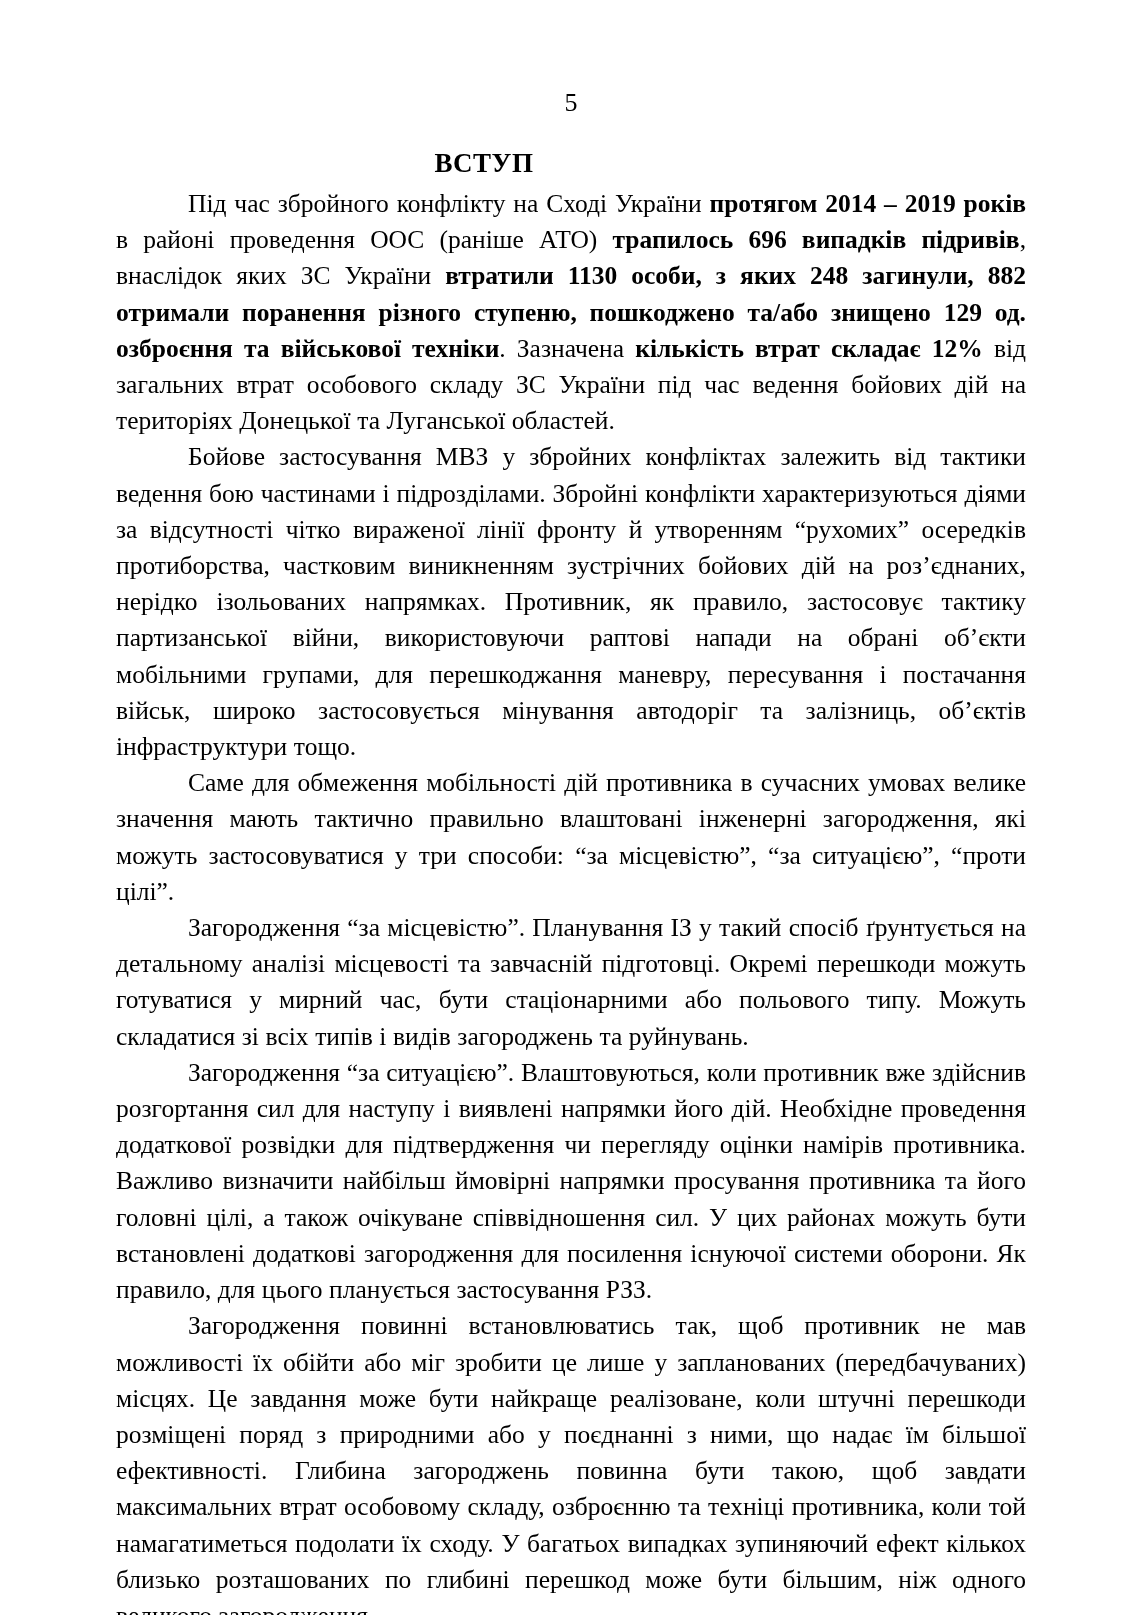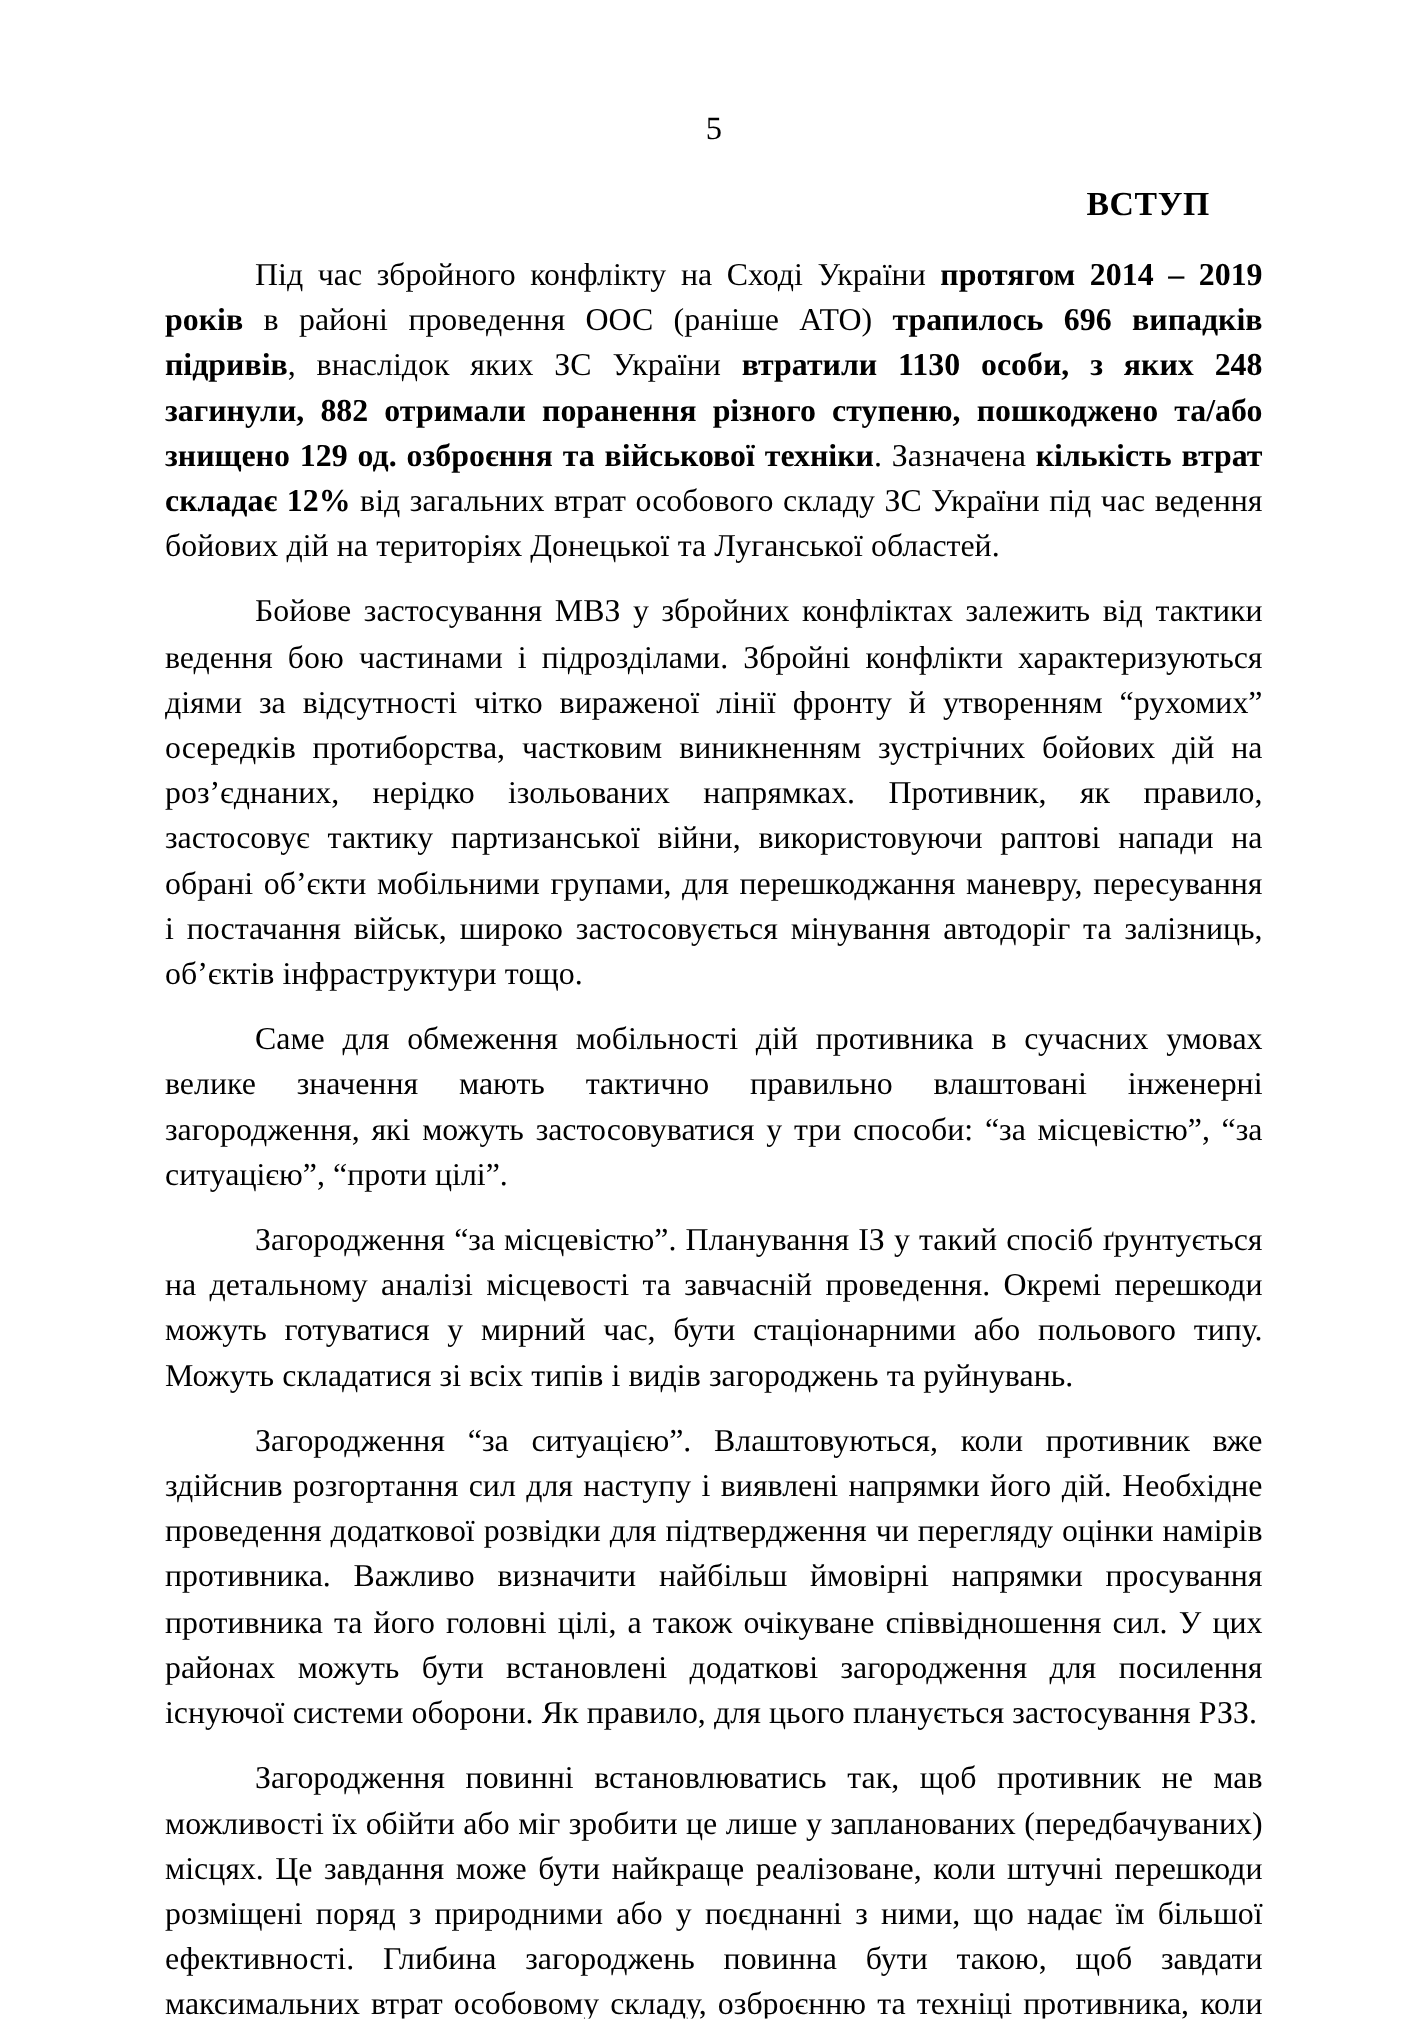--- a/index.html
+++ b/index.html
@@ -29,36 +29,36 @@
     text-align: center;
     font-size: 26px;
     line-height: 30px;
   }
 
   .section-heading {
     position: absolute;
     top: 128px;
     left: 0;
     width: 968px;
-    text-align: right;
+    text-align: center;
     font-size: 27px;
     line-height: 34px;
     font-weight: bold;
     letter-spacing: 0.5px;
   }
 
   .body-block {
     position: absolute;
     top: 186px;
     left: 116px;
     width: 910px;
   }
 
   p.para {
-    margin: 16px;
+    margin: 0;
     padding: 0;
     font-size: 25.5px;
     line-height: 36.2px;
     text-align: justify;
     text-indent: 72px;
     text-justify: inter-word;
     hyphens: none;
     word-spacing: 0.2px;
   }
 
@@ -79,18 +79,18 @@
 
   <div class="page-number">5</div>
 
   <h1 class="section-heading">ВСТУП</h1>
 
   <div class="body-block">
 
   <p class="para"><span>Під час збройного конфлікту на Сході України </span><b>протягом 2014 – 2019 років</b><span> в районі проведення ООС (раніше АТО) </span><b>трапилось 696 випадків підривів</b><span>, внаслідок яких ЗС України </span><b>втратили 1130 особи, з яких 248 загинули, 882 отримали поранення різного ступеню, пошкоджено та/або знищено 129 од. озброєння та військової техніки</b><span>. Зазначена </span><b>кількість втрат складає 12%</b><span> від загальних втрат особового складу ЗС України під час ведення бойових дій на територіях Донецької та Луганської областей.</span></p>
       <p class="para"><span>Бойове застосування МВЗ у збройних конфліктах залежить від тактики ведення бою частинами і підрозділами. Збройні конфлікти характеризуються діями за відсутності чітко вираженої лінії фронту й утворенням “рухомих” осередків протиборства, частковим виникненням зустрічних бойових дій на роз’єднаних, нерідко ізольованих напрямках. Противник, як правило, застосовує тактику партизанської війни, використовуючи раптові напади на обрані об’єкти мобільними групами, для перешкоджання маневру, пересування і постачання військ, широко застосовується мінування автодоріг та залізниць, об’єктів інфраструктури тощо.</span></p>
       <p class="para"><span>Саме для обмеження мобільності дій противника в сучасних умовах велике значення мають тактично правильно влаштовані інженерні загородження, які можуть застосовуватися у три способи: “за місцевістю”, “за ситуацією”, “проти цілі”.</span></p>
-      <p class="para"><span>Загородження “за місцевістю”. Планування ІЗ у такий спосіб ґрунтується на детальному аналізі місцевості та завчасній проведення. Окремі перешкоди можуть готуватися у мирний час, бути стаціонарними або польового типу. Можуть складатися зі всіх типів і видів загороджень та руйнувань.</span></p>
+      <p class="para"><span>Загородження “за місцевістю”. Планування ІЗ у такий спосіб ґрунтується на детальному аналізі місцевості та завчасній підготовці. Окремі перешкоди можуть готуватися у мирний час, бути стаціонарними або польового типу. Можуть складатися зі всіх типів і видів загороджень та руйнувань.</span></p>
       <p class="para"><span>Загородження “за ситуацією”. Влаштовуються, коли противник вже здійснив розгортання сил для наступу і виявлені напрямки його дій. Необхідне проведення додаткової розвідки для підтвердження чи перегляду оцінки намірів противника. Важливо визначити найбільш ймовірні напрямки просування противника та його головні цілі, а також очікуване співвідношення сил. У цих районах можуть бути встановлені додаткові загородження для посилення існуючої системи оборони. Як правило, для цього планується застосування РЗЗ.</span></p>
       <p class="para"><span>Загородження повинні встановлюватись так, щоб противник не мав можливості їх обійти або міг зробити це лише у запланованих (передбачуваних) місцях. Це завдання може бути найкраще реалізоване, коли штучні перешкоди розміщені поряд з природними або у поєднанні з ними, що надає їм більшої ефективності. Глибина загороджень повинна бути такою, щоб завдати максимальних втрат особовому складу, озброєнню та техніці противника, коли той намагатиметься подолати їх сходу. У багатьох випадках зупиняючий ефект кількох близько розташованих по глибині перешкод може бути більшим, ніж одного великого загородження.</span></p>
     </div>
 
 </div>
 
 </body></html>

